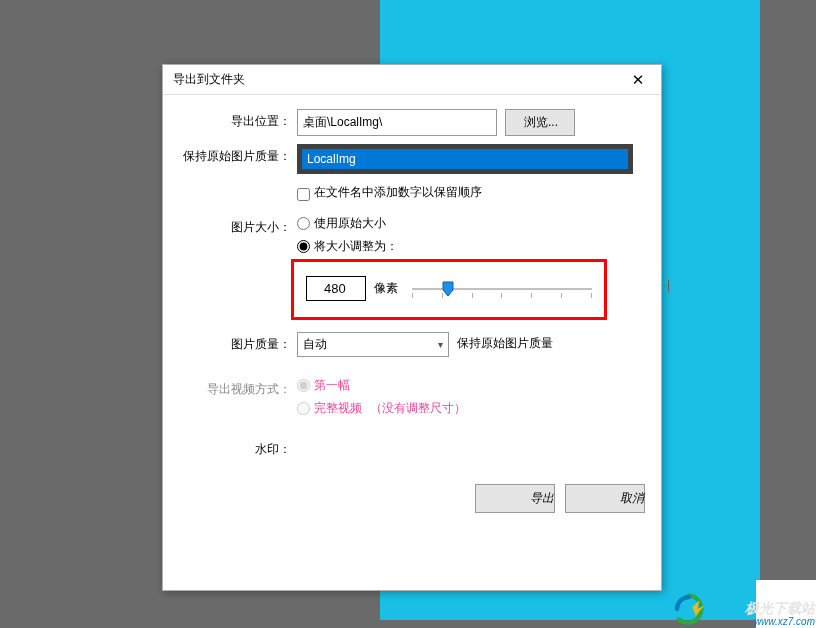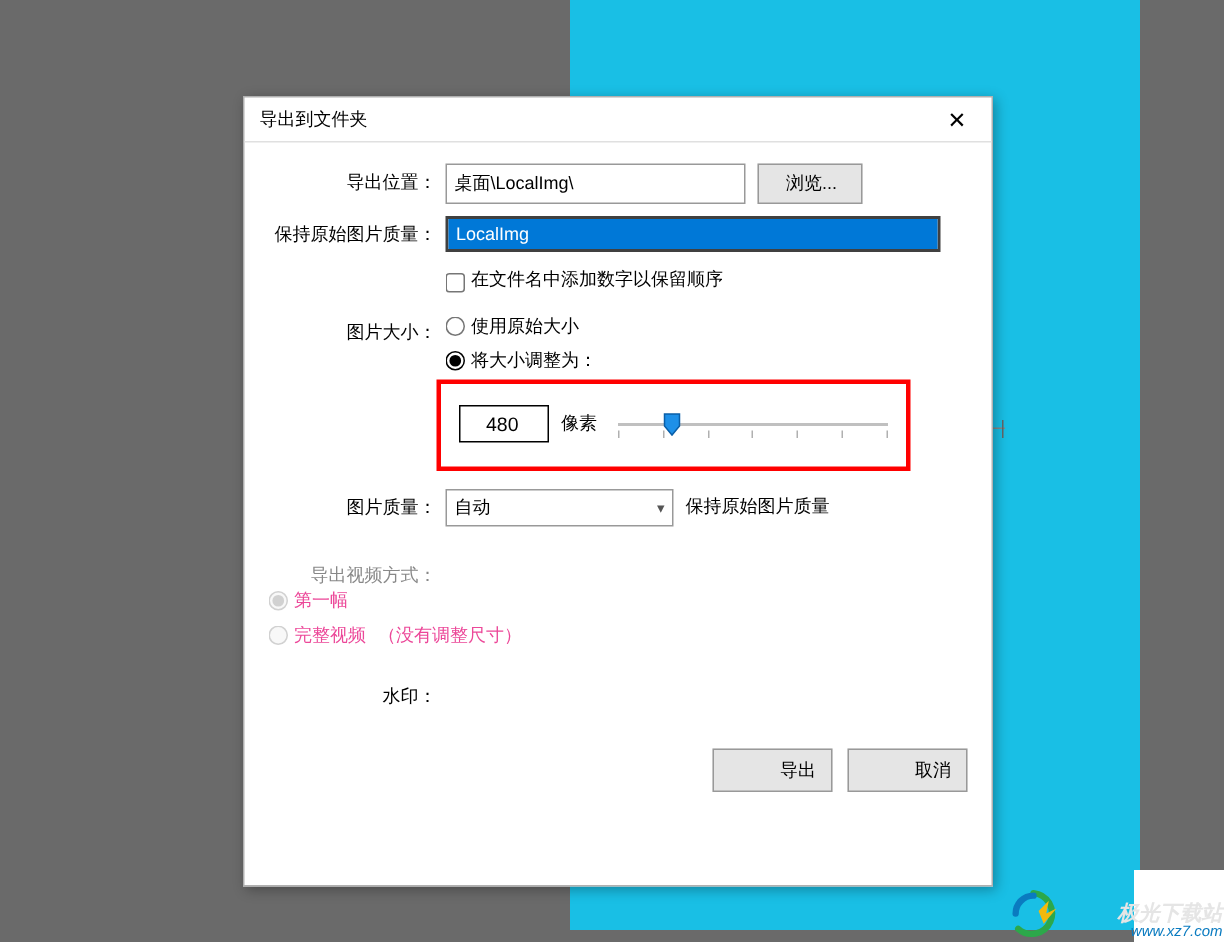--- a/index.html
+++ b/index.html
@@ -188,21 +188,21 @@
   background: #fff;
   height: 22px;
 }
 .wm-note { color: #000; margin-top: 12px; margin-left: 2px;}
 .footer {
   display: flex;
   justify-content: flex-end;
   gap: 10px;
   margin-top: 26px;
 }
-.footer .btn { min-width: 80px; padding: 5px 10px; }
+.footer .btn { min-width: 80px; padding: 5px 0; font-style: italic; }
 </style>
 </head>
 <body>
 
 <div class="bg-cyan"></div>
 <div class="bg-white-edge"></div>
 
 <div class="extra-line"></div>
 <div class="extra-tick"></div>
 
@@ -220,21 +220,21 @@
       <div class="label">导出位置：</div>
       <div class="field" style="display:flex;gap:8px;">
         <input class="input-text readonly" style="width: 200px;" readonly="" value="桌面\LocalImg\">
         <button class="btn">浏览...</button>
       </div>
     </div>
 
     <div class="row">
       <div class="label">保持原始图片质量：</div>
       <div class="field">
-        <div style="display:inline-block;border:2px solid #404040;">
+        <div style="display:inline-block;border:5px solid #404040;">
           <div class="input-text selected" style="border:none;width:326px;">LocalImg</div>
         </div>
         <div class="checkbox" style="margin-top:10px;align-items:flex-end;">
           <input type="checkbox" style="">
           <label>在文件名中添加数字以保留顺序</label>
         </div>
       </div>
     </div>
 
     <div class="row" style="margin-top:6px;">
@@ -277,21 +277,21 @@
       <div class="label">图片质量：</div>
       <div class="field" style="display:flex;">
         <div class="select">
           <span>自动</span>
           <span class="chev">▾</span>
         </div>
         <div class="quality-note">保持原始图片质量</div>
       </div>
     </div>
 
-    <div class="row" style="margin-top:20px;flex-direction:column;">
+    <div class="row" style="margin-top:20px;">
       <div class="label gray">导出视频方式：</div>
       <div class="field">
         <div class="radio gray">
           <input type="radio" name="vd" checked="" disabled="" style="">
           <label>第一幅</label>
         </div><br>
         <div class="radio gray">
           <input type="radio" name="vd" disabled="" style="">
           <label>完整视频</label>
           <span class="rnote">（没有调整尺寸）</span>

